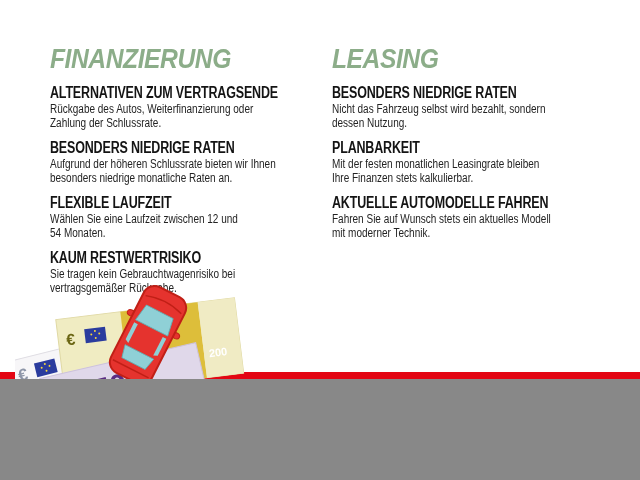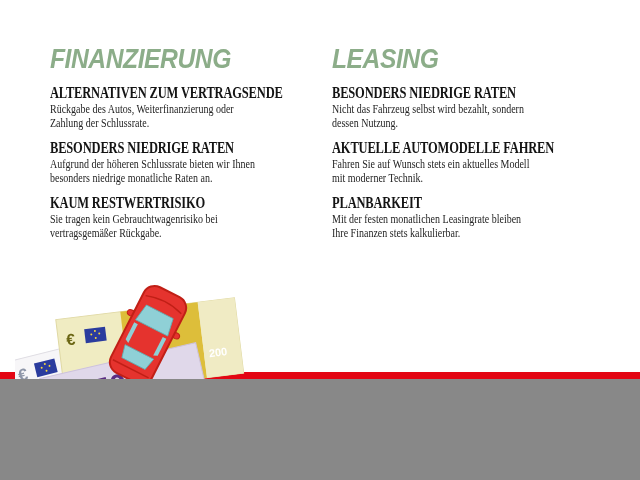--- a/index.html
+++ b/index.html
@@ -6,21 +6,21 @@
   body{font-family:"Liberation Sans", sans-serif; background:#888;}
   .page{position:relative;width:640px;height:379px;background:#ffffff;overflow:hidden;margin:0 auto;}
 
   
   .col{position:absolute;top:44px;width:285px;}
   .col-left{left:50px;}
   .col-right{left:332px;}
   .col-title{font-size:28px;font-weight:bold;font-style:italic;color:#8CAD89;
              transform:scaleX(0.88);transform-origin:left top;white-space:nowrap;
              line-height:30px;margin-bottom:10px;letter-spacing:-0.5px;}
-  .feature{margin-bottom:9px;font-family:Liberation Serif, serif;}
+  .feature{margin-bottom:9px;}
   .f-head{font-size:16px;font-weight:bold;color:#141414;transform:scaleX(0.78);
           transform-origin:left top;white-space:nowrap;line-height:17px;
           margin-bottom:2px;letter-spacing:-0.2px;}
   .f-line{font-size:12.5px;color:#232323;transform:scaleX(0.8);
           transform-origin:left top;white-space:nowrap;line-height:13.5px;}
 
   
   .banner{position:absolute;left:0;top:372px;width:640px;height:108px;background:#E30613;z-index:1;}
   .banner-text{position:absolute;right:24px;top:388px;text-align:right;color:#ffffff;z-index:3;}
   .tag-script{font-size:20px;font-weight:bold;font-style:italic;line-height:24px;
@@ -45,43 +45,48 @@
       <div class="f-head">ALTERNATIVEN ZUM VERTRAGSENDE</div>
       <div class="f-line">Rückgabe des Autos, Weiterfinanzierung oder</div>
       <div class="f-line">Zahlung der Schlussrate.</div>
     </div>
     <div class="feature">
       <div class="f-head">BESONDERS NIEDRIGE RATEN</div>
       <div class="f-line">Aufgrund der höheren Schlussrate bieten wir Ihnen</div>
       <div class="f-line">besonders niedrige monatliche Raten an.</div>
     </div>
     <div class="feature">
+      <div class="f-head">FLEXIBLE LAUFZEIT</div>
+      <div class="f-line">Wählen Sie eine Laufzeit zwischen 12 und</div>
+      <div class="f-line">54 Monaten.</div>
+    </div>
+    <div class="feature">
       <div class="f-head">KAUM RESTWERTRISIKO</div>
       <div class="f-line">Sie tragen kein Gebrauchtwagenrisiko bei</div>
       <div class="f-line">vertragsgemäßer Rückgabe.</div>
     </div>
   </div>
 
   <div class="col col-right">
     <div class="col-title">LEASING</div>
 
     <div class="feature">
       <div class="f-head">BESONDERS NIEDRIGE RATEN</div>
       <div class="f-line">Nicht das Fahrzeug selbst wird bezahlt, sondern</div>
       <div class="f-line">dessen Nutzung.</div>
     </div>
     <div class="feature">
+      <div class="f-head">PLANBARKEIT</div>
+      <div class="f-line">Mit der festen monatlichen Leasingrate bleiben</div>
+      <div class="f-line">Ihre Finanzen stets kalkulierbar.</div>
+    </div>
+    <div class="feature">
       <div class="f-head">AKTUELLE AUTOMODELLE FAHREN</div>
       <div class="f-line">Fahren Sie auf Wunsch stets ein aktuelles Modell</div>
       <div class="f-line">mit moderner Technik.</div>
-    </div>
-    <div class="feature">
-      <div class="f-head">PLANBARKEIT</div>
-      <div class="f-line">Mit der festen monatlichen Leasingrate bleiben</div>
-      <div class="f-line">Ihre Finanzen stets kalkulierbar.</div>
     </div>
   </div>
 
   <div class="banner"></div>
 
   <svg class="illus" width="250" height="197" viewBox="0 0 250 197">
 
     <g transform="translate(65 100) rotate(-14)">
       <rect x="-70" y="-38" width="138" height="78" fill="#F7F6F8" stroke="#DFDDE3" stroke-width="1"></rect>
       <text x="-58" y="-16" font-size="17" font-weight="bold" fill="#8E96A8">€</text>

